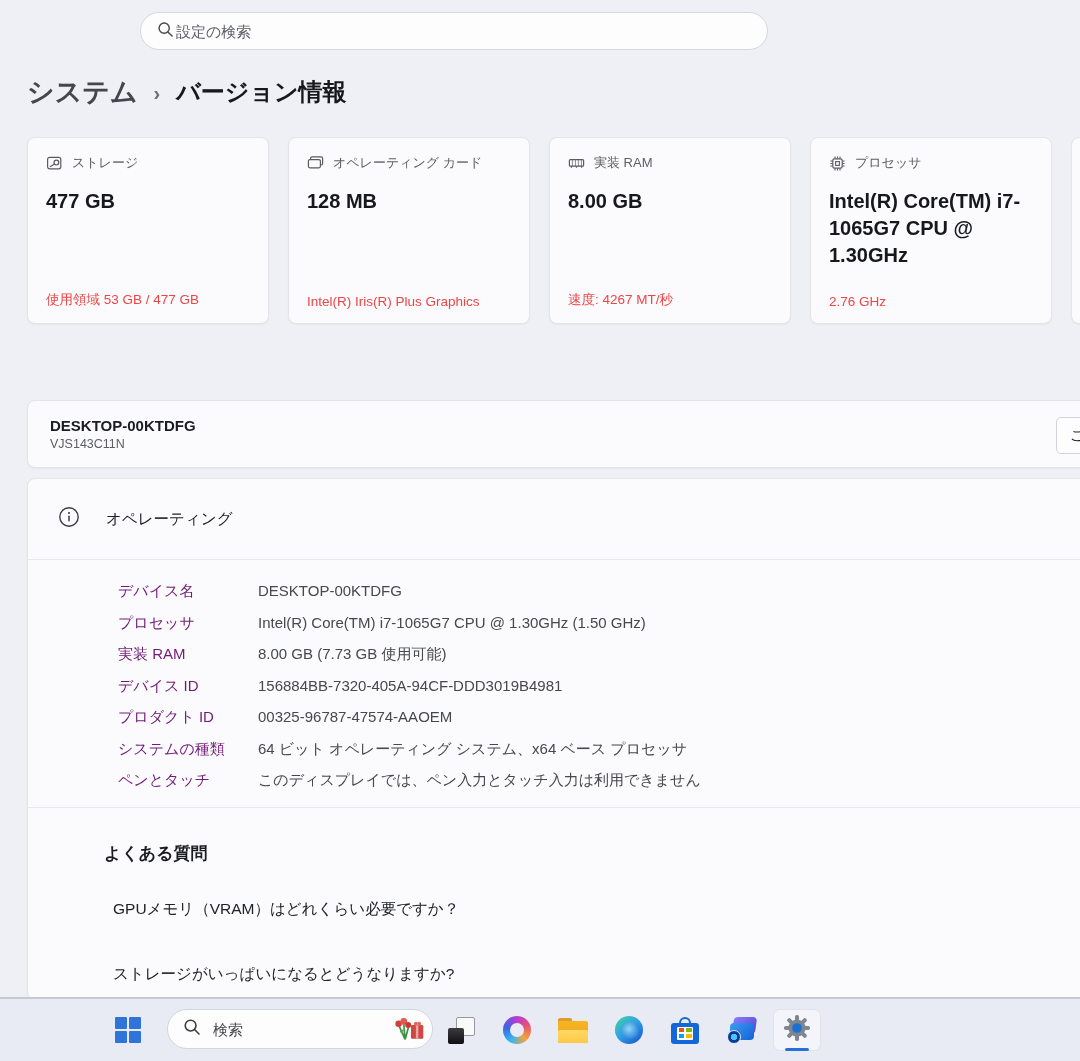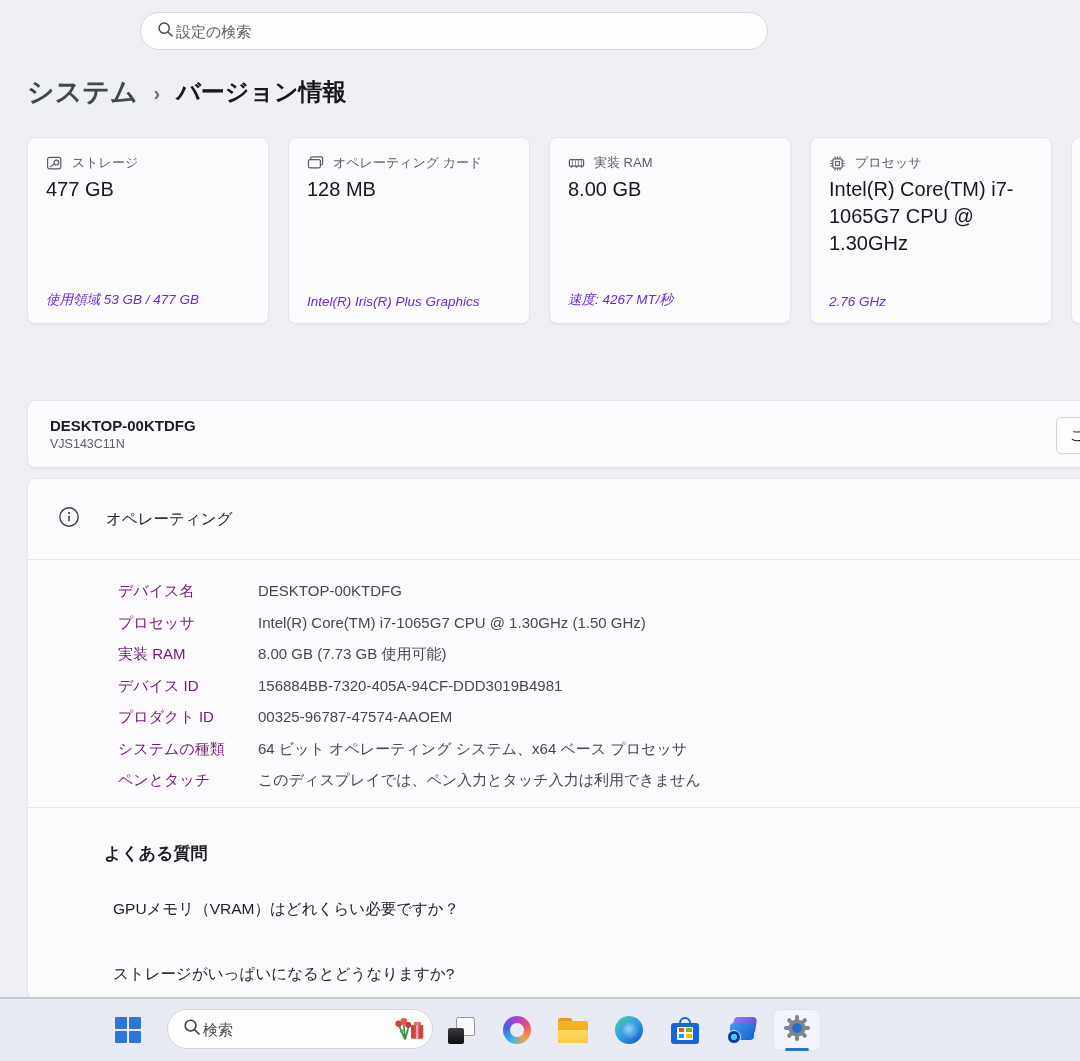--- a/index.html
+++ b/index.html
@@ -18,22 +18,22 @@
   .bc-parent{font-size:27px;font-weight:700;color:#44464e;cursor:pointer;}
   .bc-sep{font-size:20px;color:#6d6e75;font-weight:600;padding-top:2px;}
   .bc-current{font-size:24px;font-weight:700;color:#17181c;}
 
   
   .cards{position:absolute;left:27px;top:137px;display:flex;gap:19px;}
   .card{position:relative;width:242px;height:187px;background:#fbfbfd;border:1px solid #e4e4e9;
     border-radius:8px;box-sizing:border-box;padding:16px 18px;box-shadow:0 1px 2px rgba(0,0,0,.04);}
   .card-head{display:flex;align-items:center;gap:9px;}
   .clabel{font-size:13px;color:#5d5e65;}
-  .cvalue{margin-top:4px;font-size:20px;line-height:27px;font-weight:400;color:#17181c;}
-  .cfooter{position:absolute;left:18px;right:14px;bottom:14px;font-size:13.5px;color:#6d28d9;font-style:italic;}
+  .cvalue{margin-top:16px;font-size:20px;line-height:27px;font-weight:700;color:#17181c;}
+  .cfooter{position:absolute;left:18px;right:14px;bottom:14px;font-size:13.5px;color:#ef4444;}
   .card.sliver{width:60px;}
   .cicon svg{display:block;}
 
   
   .device-card{position:absolute;left:27px;top:400px;width:1090px;height:68px;background:#fbfbfd;
     border:1px solid #e4e4e9;border-radius:8px;box-sizing:border-box;display:flex;flex-direction:column;
     justify-content:center;padding-left:22px;box-shadow:0 1px 2px rgba(0,0,0,.04);}
   .dev-name{font-size:15px;font-weight:600;color:#1b1c20;}
   .dev-model{font-size:12.5px;color:#5d5e66;margin-top:3px;}
   .rename-btn{position:absolute;left:1056px;top:417px;height:37px;width:220px;background:#fdfdfe;
@@ -58,21 +58,21 @@
 
   
   .win-edge{position:absolute;left:0;top:997px;width:100%;height:2px;background:#c7c9cf;}
   .taskbar{position:absolute;left:0;top:999px;width:100%;height:62px;background:#e9ebf4;}
   .tb-start{position:absolute;left:108px;top:11px;width:40px;height:40px;display:flex;align-items:center;
     justify-content:center;border-radius:6px;cursor:pointer;}
   .winlogo{display:grid;grid-template-columns:12px 12px;grid-template-rows:12px 12px;gap:2px;}
   .winlogo span{background:#2e74d9;border-radius:1px;}
   .tb-search{position:absolute;left:167px;top:10px;width:266px;height:40px;background:#fdfdfe;
     border:1px solid #d5d6db;border-radius:20px;display:flex;align-items:center;box-sizing:border-box;
-    padding:0 6px 0 15px;cursor:pointer;}
+    padding:0 6px 0 15px;gap:10px;cursor:pointer;}
   .tb-search input{border:none;outline:none;background:transparent;width:130px;
     font:15px "Liberation Sans","DejaVu Sans",sans-serif;color:#3a3b40;}
   .tb-search input::placeholder{color:#46474d;}
   .tb-decor{margin-left:auto;display:flex;align-items:center;}
   .tb-icons{position:absolute;left:433px;top:10px;display:flex;}
   .tb-btn{width:56px;height:42px;display:flex;align-items:center;justify-content:center;cursor:pointer;position:relative;}
   .tb-btn.active .active-bg{position:absolute;inset:1px 5px;background:#f3f5fb;border-radius:6px;
     box-shadow:0 0 0 1px rgba(0,0,0,.03);}
   .tb-btn.active .underline{position:absolute;bottom:0;left:50%;transform:translateX(-50%);width:24px;height:3px;
     border-radius:2px;background:#2970d6;}

